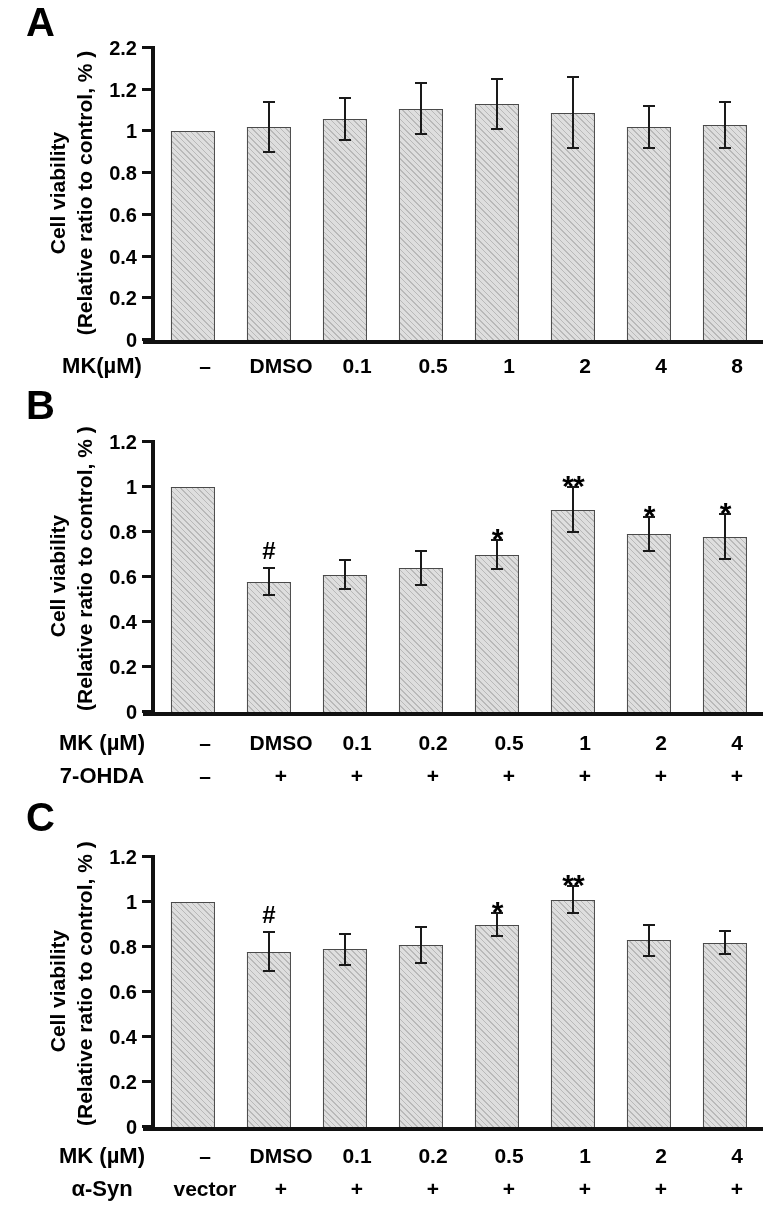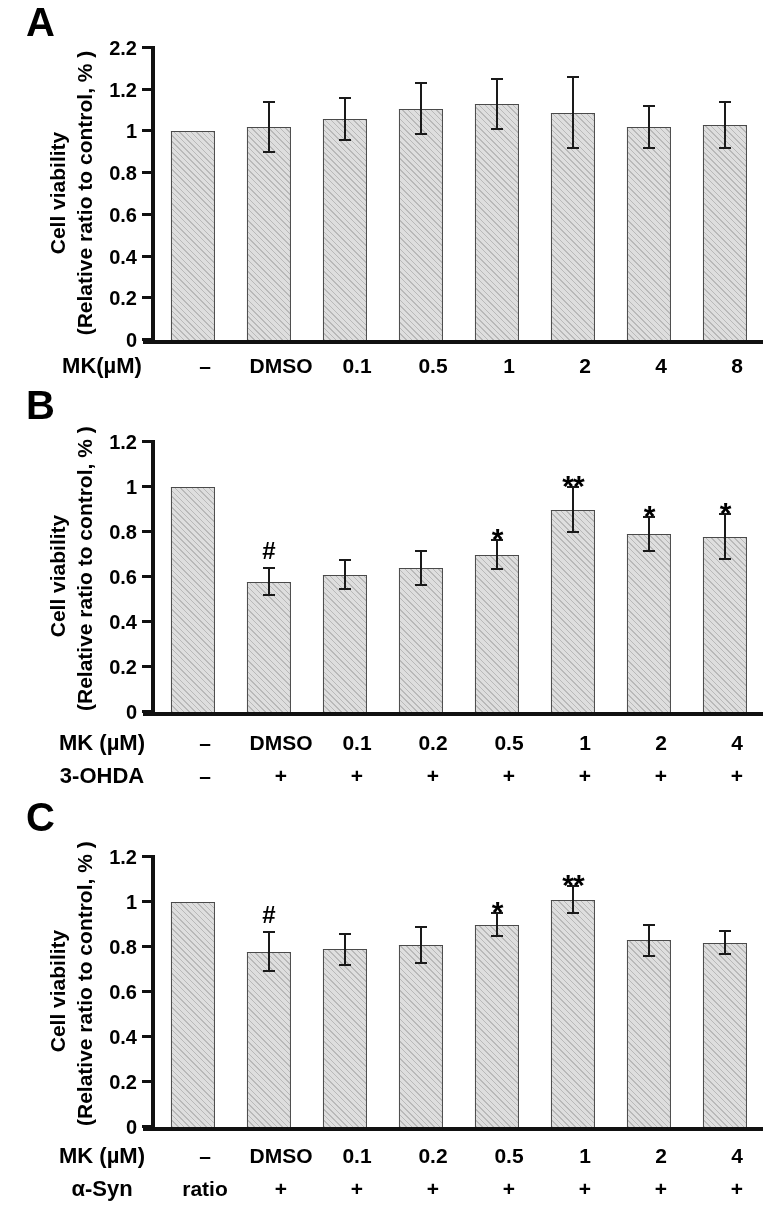--- a/index.html
+++ b/index.html
@@ -252,21 +252,21 @@
           <div class="xrow-cell" style="left: 155px;">–</div>
           <div class="xrow-cell" style="left: 231px;">DMSO</div>
           <div class="xrow-cell" style="left: 307px;">0.1</div>
           <div class="xrow-cell" style="left: 383px;">0.2</div>
           <div class="xrow-cell" style="left: 459px;">0.5</div>
           <div class="xrow-cell" style="left: 535px;">1</div>
           <div class="xrow-cell" style="left: 611px;">2</div>
           <div class="xrow-cell" style="left: 687px;">4</div>
         </div>
         <div class="xrow xrow-1">
-          <div class="xrow-label">3-OHDA</div>
+          <div class="xrow-label">7-OHDA</div>
           <div class="xrow-cell" style="left: 155px;">–</div>
           <div class="xrow-cell" style="left: 231px;">+</div>
           <div class="xrow-cell" style="left: 307px;">+</div>
           <div class="xrow-cell" style="left: 383px;">+</div>
           <div class="xrow-cell" style="left: 459px;">+</div>
           <div class="xrow-cell" style="left: 535px;">+</div>
           <div class="xrow-cell" style="left: 611px;">+</div>
           <div class="xrow-cell" style="left: 687px;">+</div>
         </div>
       </div>
@@ -355,21 +355,21 @@
           <div class="xrow-cell" style="left: 231px;">DMSO</div>
           <div class="xrow-cell" style="left: 307px;">0.1</div>
           <div class="xrow-cell" style="left: 383px;">0.2</div>
           <div class="xrow-cell" style="left: 459px;">0.5</div>
           <div class="xrow-cell" style="left: 535px;">1</div>
           <div class="xrow-cell" style="left: 611px;">2</div>
           <div class="xrow-cell" style="left: 687px;">4</div>
         </div>
         <div class="xrow xrow-1">
           <div class="xrow-label">α-Syn</div>
-          <div class="xrow-cell" style="left: 155px;">ratio</div>
+          <div class="xrow-cell" style="left: 155px;">vector</div>
           <div class="xrow-cell" style="left: 231px;">+</div>
           <div class="xrow-cell" style="left: 307px;">+</div>
           <div class="xrow-cell" style="left: 383px;">+</div>
           <div class="xrow-cell" style="left: 459px;">+</div>
           <div class="xrow-cell" style="left: 535px;">+</div>
           <div class="xrow-cell" style="left: 611px;">+</div>
           <div class="xrow-cell" style="left: 687px;">+</div>
         </div>
       </div>
   </section>

